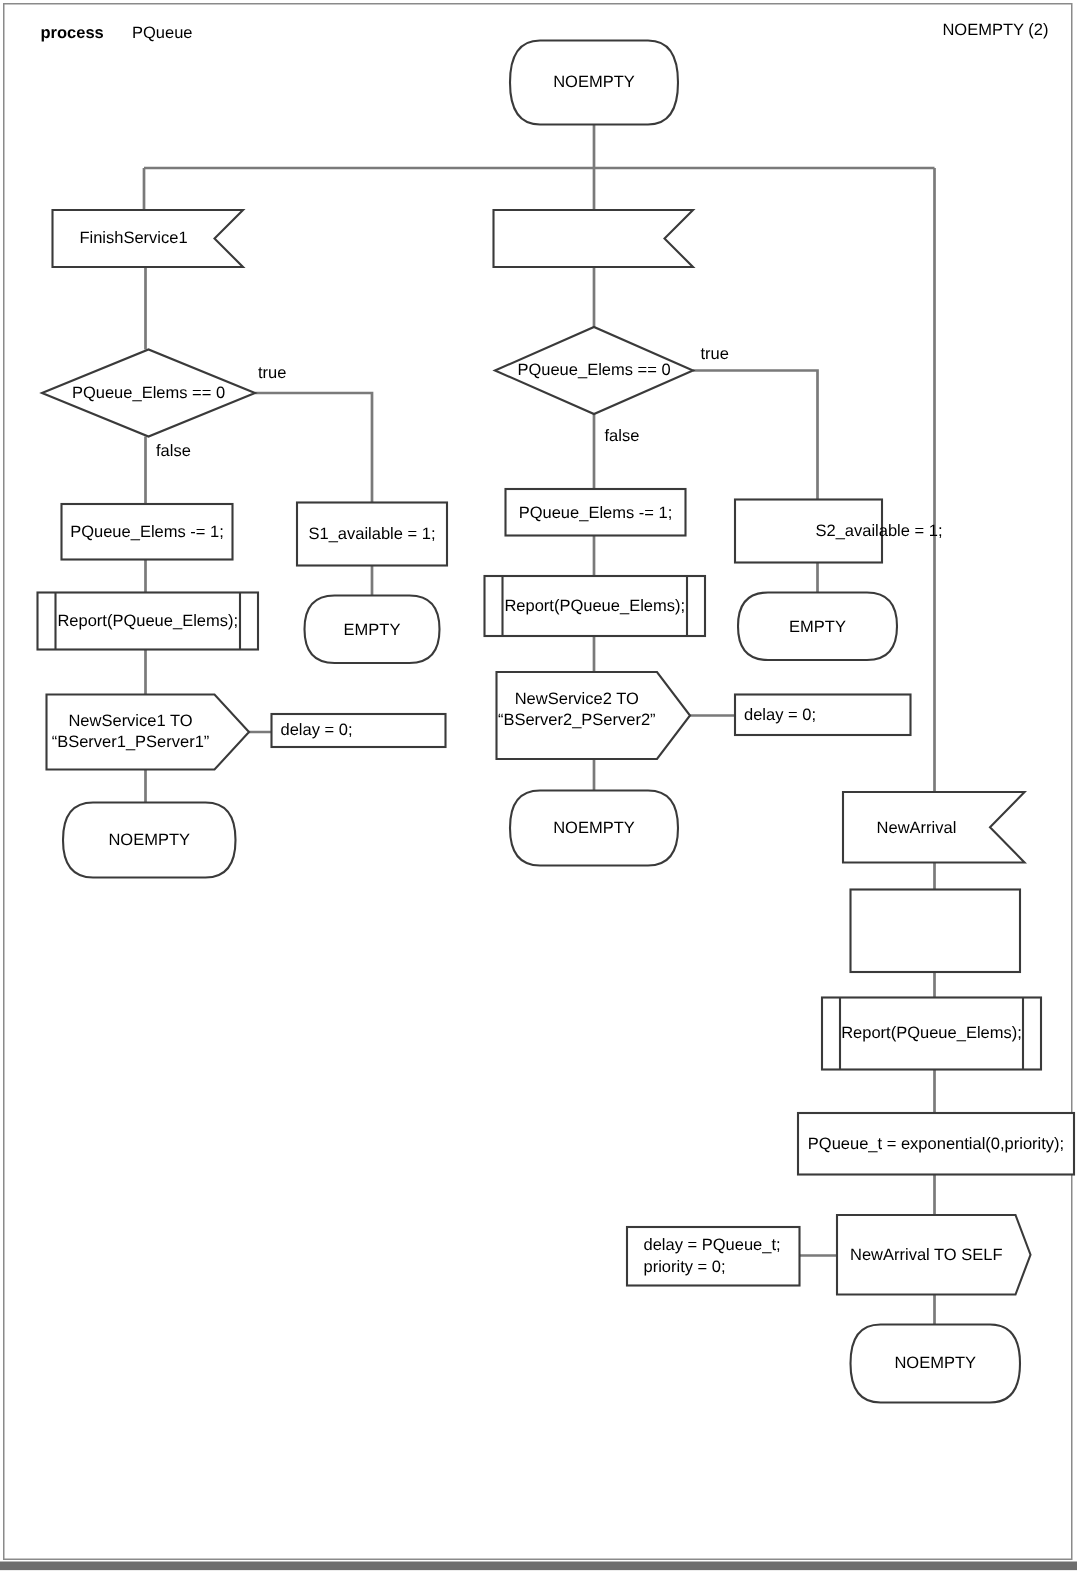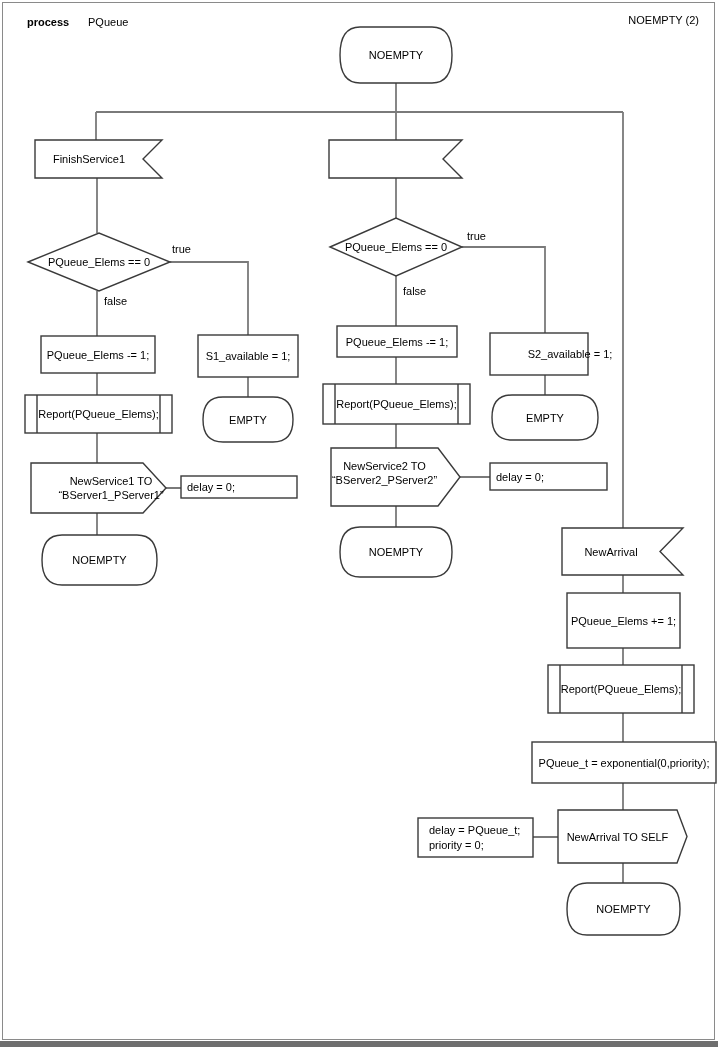--- a/index.html
+++ b/index.html
@@ -71,43 +71,42 @@
   <div class="lbl" style="left:340px;top:27px;width:112px;height:56px;">NOEMPTY</div>
 
   <div class="lbl" style="left:35px;top:140px;width:108px;height:38px;">FinishService1</div>
   <div class="lbl" style="left:28px;top:233px;width:142px;height:58px;">PQueue_Elems == 0</div>
   <div class="lbl" style="left:172px;top:242px;">true</div>
   <div class="lbl" style="left:104px;top:294px;">false</div>
   <div class="lbl" style="left:41px;top:336px;width:114px;height:37px;">PQueue_Elems -= 1;</div>
   <div class="lbl" style="left:37px;top:395px;width:123px;height:38px;">Report(PQueue_Elems);</div>
   <div class="lbl" style="left:198px;top:335px;width:100px;height:42px;">S1_available = 1;</div>
   <div class="lbl" style="left:203px;top:397px;width:90px;height:45px;">EMPTY</div>
-  <div class="lbl" style="left:31px;top:463px;width:112px;height:50px;flex-direction:column;padding-left:24px;">
+  <div class="lbl" style="left:31px;top:463px;width:112px;height:50px;flex-direction:column;">
     <span>NewService1 TO</span>
     <span>“BServer1_PServer1”</span>
   </div>
   <div class="lbl left" style="left:181px;top:476px;width:116px;height:22px;">delay = 0;</div>
   <div class="lbl" style="left:42px;top:535px;width:115px;height:50px;">NOEMPTY</div>
 
   <div class="lbl" style="left:330px;top:218px;width:132px;height:58px;">PQueue_Elems == 0</div>
   <div class="lbl" style="left:467px;top:229px;">true</div>
   <div class="lbl" style="left:403px;top:284px;">false</div>
   <div class="lbl" style="left:337px;top:326px;width:120px;height:31px;">PQueue_Elems -= 1;</div>
   <div class="lbl" style="left:335px;top:384px;width:123px;height:40px;">Report(PQueue_Elems);</div>
-  <div class="lbl" style="left:490px;top:333px;width:116px;height:42px;padding-left:22px;">S2_available = 1;</div>
+  <div class="lbl" style="left:506px;top:333px;width:116px;height:42px;padding-left:22px;">S2_available = 1;</div>
   <div class="lbl" style="left:492px;top:395px;width:106px;height:45px;">EMPTY</div>
   <div class="lbl" style="left:331px;top:448px;width:107px;height:49px;flex-direction:column;">
     <span>NewService2 TO</span>
     <span>“BServer2_PServer2”</span>
   </div>
   <div class="lbl left" style="left:490px;top:463px;width:117px;height:27px;">delay = 0;</div>
   <div class="lbl" style="left:340px;top:527px;width:112px;height:50px;">NOEMPTY</div>
 
   <div class="lbl" style="left:562px;top:528px;width:98px;height:47px;">NewArrival</div>
-  <div class="lbl" style="left:567px;top:593px;width:113px;height:55px;">PQueue_Elems += 1;</div>
   <div class="lbl" style="left:560px;top:665px;width:122px;height:48px;">Report(PQueue_Elems);</div>
   <div class="lbl" style="left:532px;top:742px;width:184px;height:41px;">PQueue_t = exponential(0,priority);</div>
   <div class="lbl" style="left:558px;top:810px;width:119px;height:53px;">NewArrival TO SELF</div>
   <div class="lbl left" style="left:423px;top:818px;width:115px;height:39px;flex-direction:column;align-items:flex-start;justify-content:center;line-height:15px;">
     <span>delay = PQueue_t;</span>
     <span>priority = 0;</span>
   </div>
   <div class="lbl" style="left:567px;top:883px;width:113px;height:52px;">NOEMPTY</div>
 
   <div id="bottom-bar"></div>

